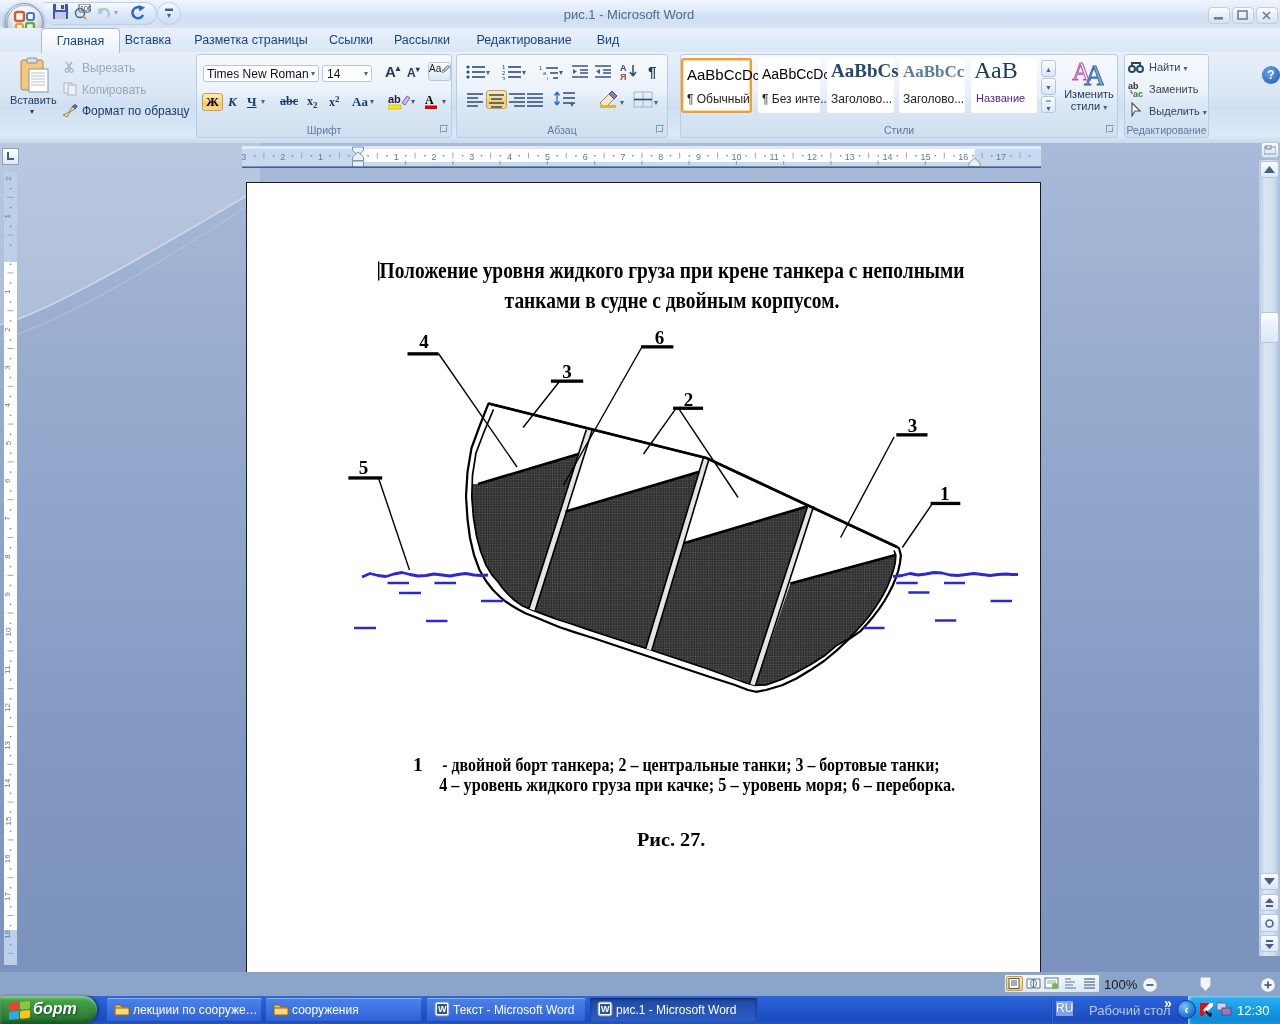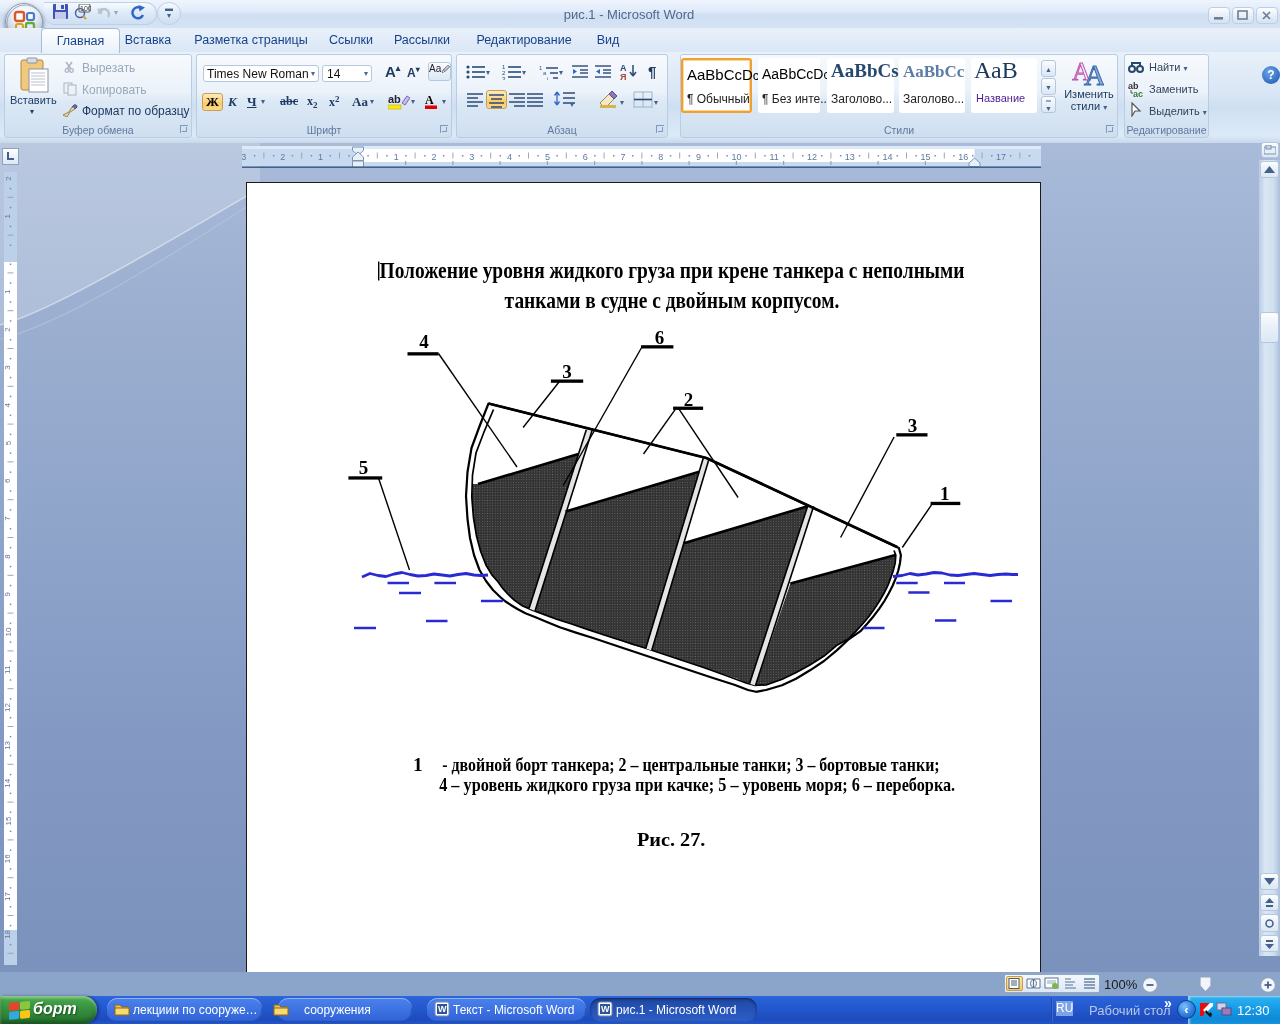--- a/index.html
+++ b/index.html
@@ -32,21 +32,21 @@
 
 #docarea{left:0;top:143px;width:1280px;height:829px;background:linear-gradient(#a9bbd9 0%,#9cafd0 20%,#8fa5ca 45%,#8399c3 72%,#7b92bc 100%);overflow:hidden}
 #page{left:246px;top:39px;width:795px;height:790px;background:#fff;border:1px solid #1a1a1a;border-bottom:none}
 #vscroll{left:1259px;top:4px;width:21px;height:825px}
 .doctext{position:absolute;font-family:"Liberation Serif",serif;font-weight:bold;color:#000;white-space:nowrap}
 
 #statusbar{left:0;top:972px;width:1280px;height:24px;background:linear-gradient(#e8f1fc,#d1e2f6 45%,#c3d7ee);border-top:1px solid #f6fafd;font-size:12px;color:#1c1c1c}
 .sdiv{position:absolute;top:3px;width:1px;height:18px;background:#9fb9d8;box-shadow:1px 0 0 #eaf2fa}
 
 #taskbar{left:0;top:996px;width:1280px;height:28px;background:linear-gradient(#2e67de,#2a62d8 8%,#2155cb 55%,#1d4bbb 85%,#2156cd)}
-.taskbtn{position:absolute;top:998px;height:24px;border-radius:10px;background:linear-gradient(#4c82ec,#3e74e4 45%,#3061d6);box-shadow:inset 0 1px 0 rgba(255,255,255,.4),inset -1px -1px 1px rgba(0,0,50,.25);color:#fff;font-size:12px;line-height:24px;overflow:hidden}
+.taskbtn{position:absolute;top:998px;height:24px;border-radius:2px;background:linear-gradient(#4c82ec,#3e74e4 45%,#3061d6);box-shadow:inset 0 1px 0 rgba(255,255,255,.4),inset -1px -1px 1px rgba(0,0,50,.25);color:#fff;font-size:12px;line-height:24px;overflow:hidden}
 .tbactive{background:linear-gradient(#2250b4,#26candidate 45%,#2b5ec7);background:linear-gradient(#20489f,#2553b8 50%,#2e5fc6);box-shadow:inset 0 1px 3px rgba(0,0,30,.55)}
 </style></head>
 <body>
 <div id="scr">
 
   <div class="abs" id="titlebar"></div>
   <div class="abs" id="qat"></div>
   <div class="abs" id="qat2"></div>
   <div class="abs" id="title-text">рис.1  -  Microsoft Word</div>
 
@@ -112,24 +112,20 @@
   <div class="abs tab" id="tab-active">Главная</div>
   <div class="abs tab" style="left:117px;width:62px">Вставка</div>
   <div class="abs tab" style="left:189px;width:124px">Разметка страницы</div>
   <div class="abs tab" style="left:323px;width:56px">Ссылки</div>
   <div class="abs tab" style="left:389px;width:66px">Рассылки</div>
   <div class="abs tab" style="left:467px;width:114px">Редактирование</div>
   <div class="abs tab" style="left:588px;width:40px">Вид</div>
 
   <div class="abs" id="ribbon"></div>
   <div class="abs" id="ribhelp" style="left:1262px;top:66px;width:18px;height:18px;border-radius:50%;background:radial-gradient(circle at 40% 35%,#6fa6e8,#2f6cc0 70%,#1d55a8);color:#fff;font-size:12px;font-weight:bold;text-align:center;line-height:18px">?</div>
-  <div id="g-clip" class="abs group" style="left:4px;width:188px">
-      <div class="glabel">Буфер обмена</div>
-      <div class="launcher"></div>
-    </div>
   <div id="g-font" class="abs group" style="left:196px;width:256px">
       <div class="glabel">Шрифт</div>
       <div class="launcher"></div>
     </div>
   <div id="g-par" class="abs group" style="left:456px;width:212px">
       <div class="glabel">Абзац</div>
       <div class="launcher"></div>
     </div>
   <div id="g-sty" class="abs group" style="left:680px;width:438px">
       <div class="glabel">Стили</div>
@@ -798,21 +794,21 @@
         <g transform="skewY(-6)">
           <rect x="0" y="3" width="10" height="8" rx="1.5" fill="#e8442c"></rect>
           <rect x="11" y="3" width="10" height="8" rx="1.5" fill="#8cc63f"></rect>
           <rect x="0" y="12" width="10" height="8" rx="1.5" fill="#31a8e0"></rect>
           <rect x="11" y="12" width="10" height="8" rx="1.5" fill="#fbc614"></rect>
         </g>
       </svg>
     <div class="abs" style="left:33px;top:4px;font-size:16px;font-weight:bold;font-style:italic;color:#fff;text-shadow:1px 1px 2px #1c4a20">борт</div>
   </div>
   <div class="abs taskbtn" style="left:107px;width:155px"><span style="margin-left:26px">лекциии по сооруже…</span></div>
-  <div class="abs taskbtn" style="left:278px;width:134px"><span style="margin-left:26px">сооружения</span></div>
+  <div class="abs taskbtn" style="left:266px;width:156px"><span style="margin-left:26px">сооружения</span></div>
   <div class="abs taskbtn" style="left:427px;width:159px"><span style="margin-left:26px">Текст - Microsoft Word</span></div>
   <div class="abs taskbtn tbactive" style="left:590px;width:167px"><span style="margin-left:26px">рис.1 - Microsoft Word</span></div>
   <svg class="abs" style="left:114px;top:1002px" width="17" height="15">
       <path d="M1,3 h5 l2,2 h7 v8 h-14 z" fill="#f0c24a" stroke="#8a6d1f"></path>
       <path d="M1,6 h14 v7 h-14 z" fill="#fad873" stroke="#8a6d1f"></path>
     </svg>
   <svg class="abs" style="left:273px;top:1002px" width="17" height="15">
       <path d="M1,3 h5 l2,2 h7 v8 h-14 z" fill="#f0c24a" stroke="#8a6d1f"></path>
       <path d="M1,6 h14 v7 h-14 z" fill="#fad873" stroke="#8a6d1f"></path>
     </svg>

